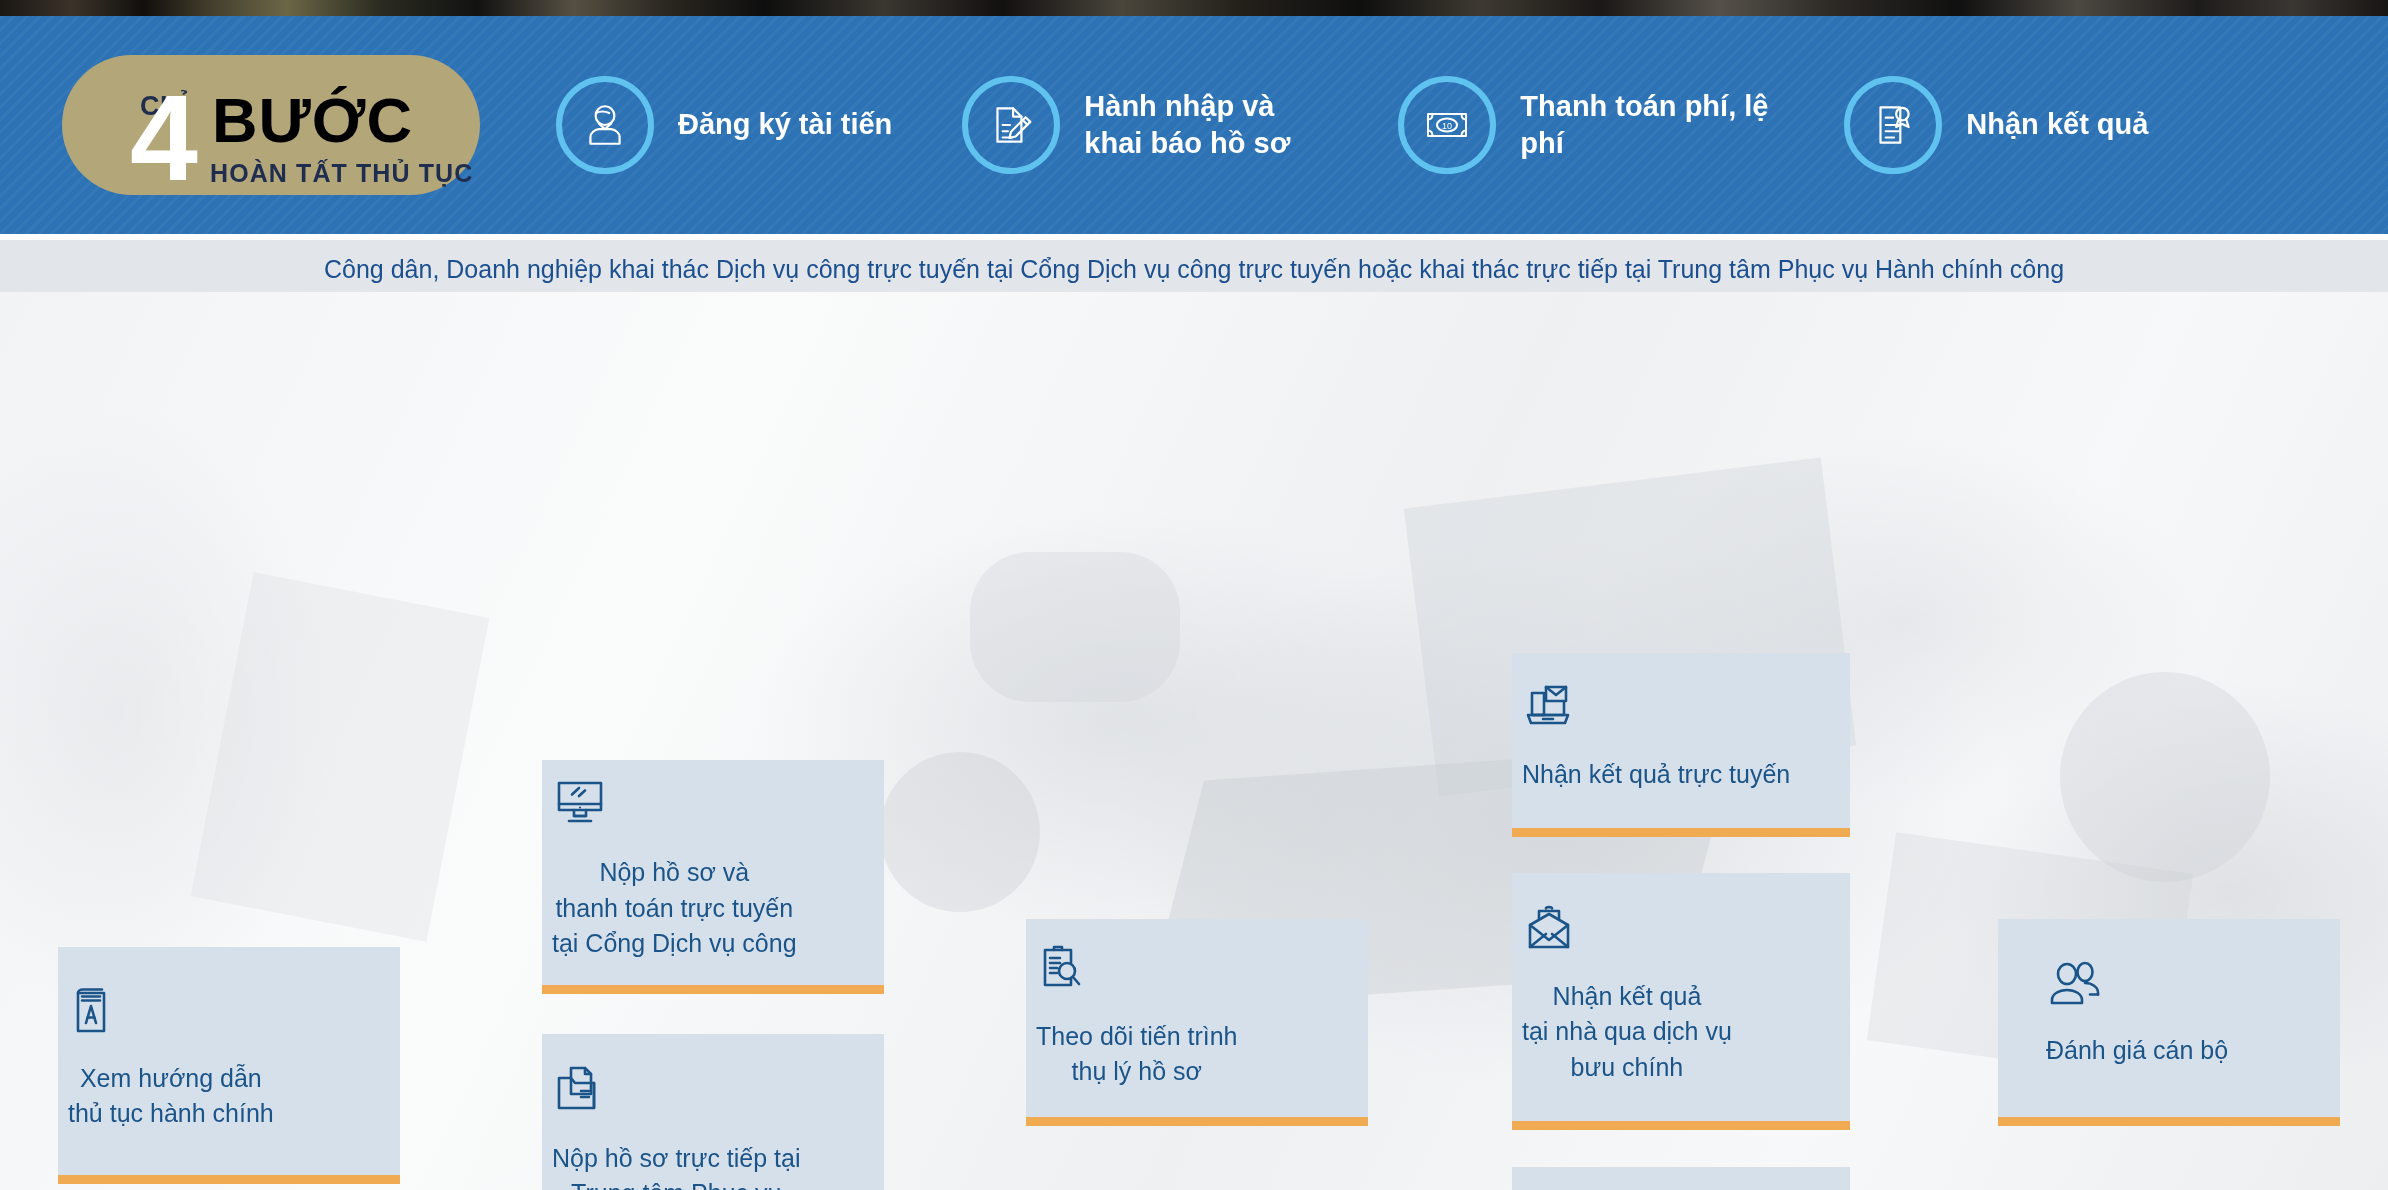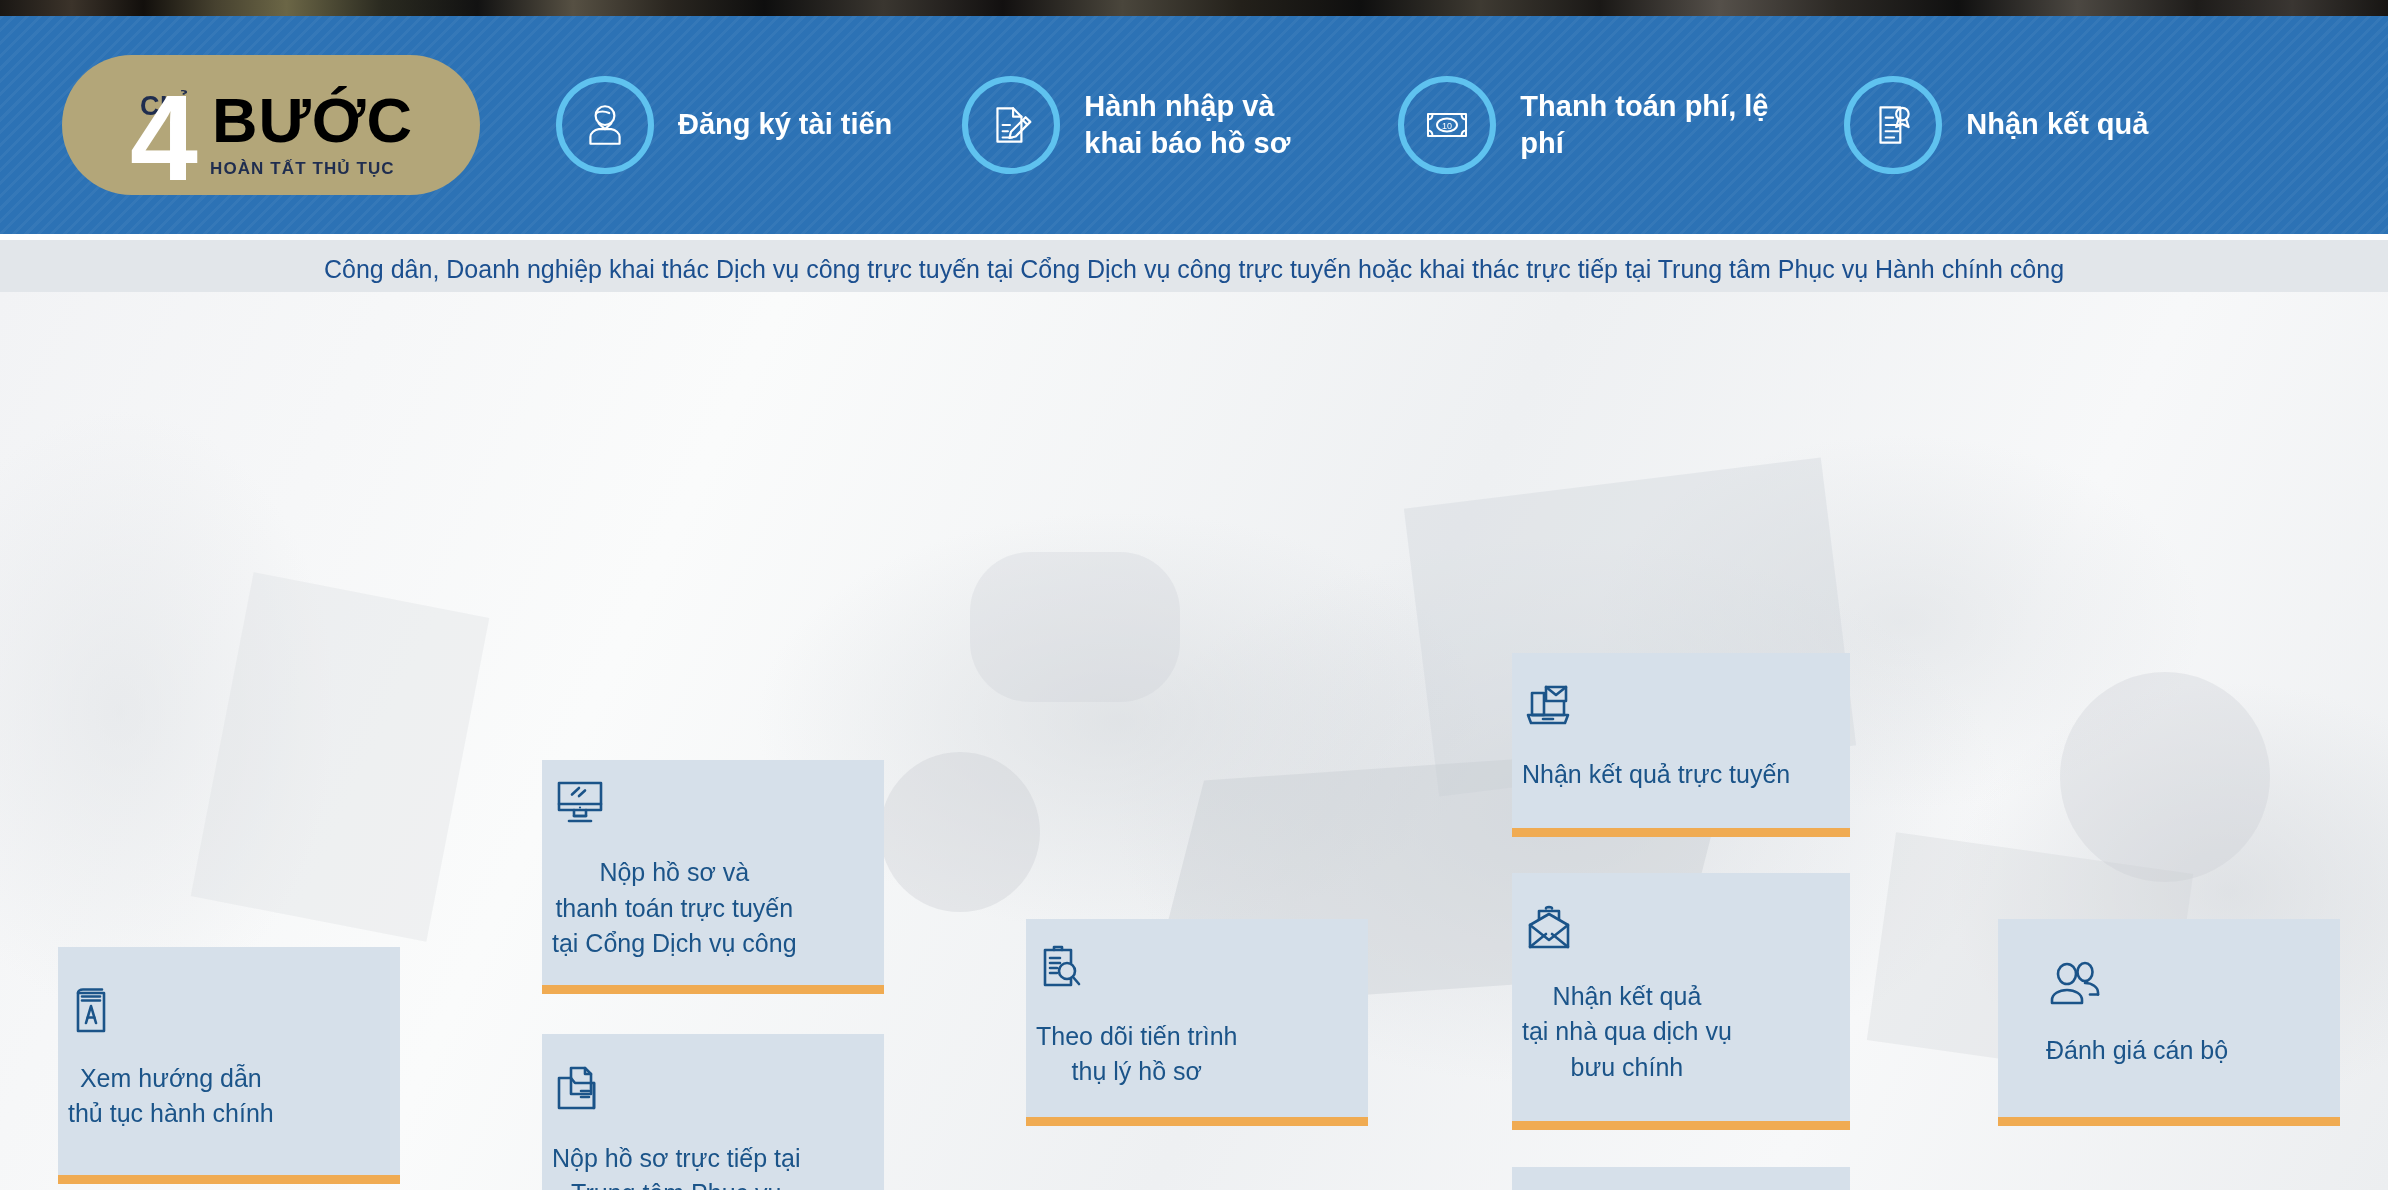--- a/index.html
+++ b/index.html
@@ -86,21 +86,21 @@
     color: #000000;
     font-size: 63px;
     font-weight: 600;
     line-height: 1;
     letter-spacing: 1px;
   }
   .badge-hoantat {
     position: absolute;
     left: 148px; top: 104px;
     color: #1f2d4f;
-    font-size: 17px;
+    font-size: 25px;
     font-weight: 600;
     letter-spacing: 1.1px;
   }
 
   
   .step {
     display: flex;
     align-items: center;
     flex: 0 0 auto;
   }

